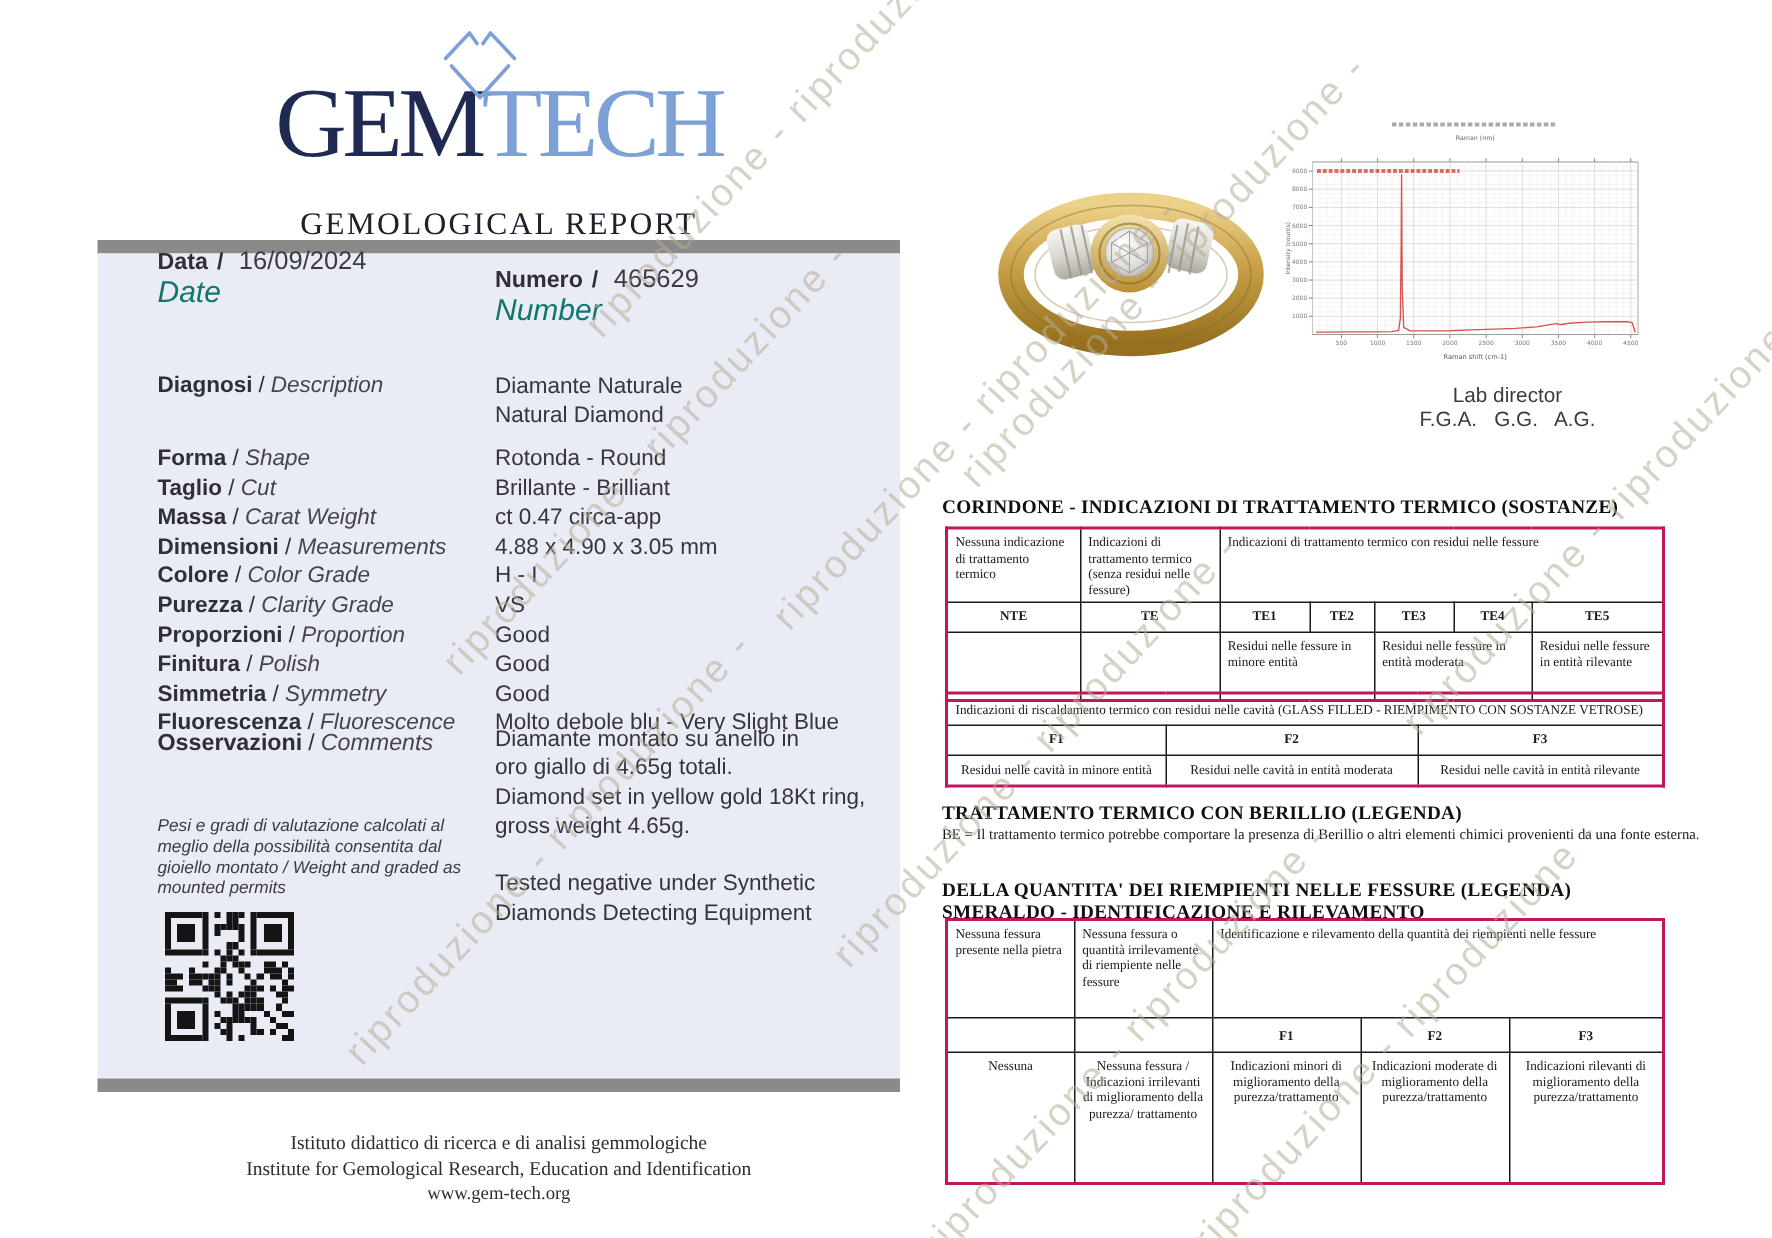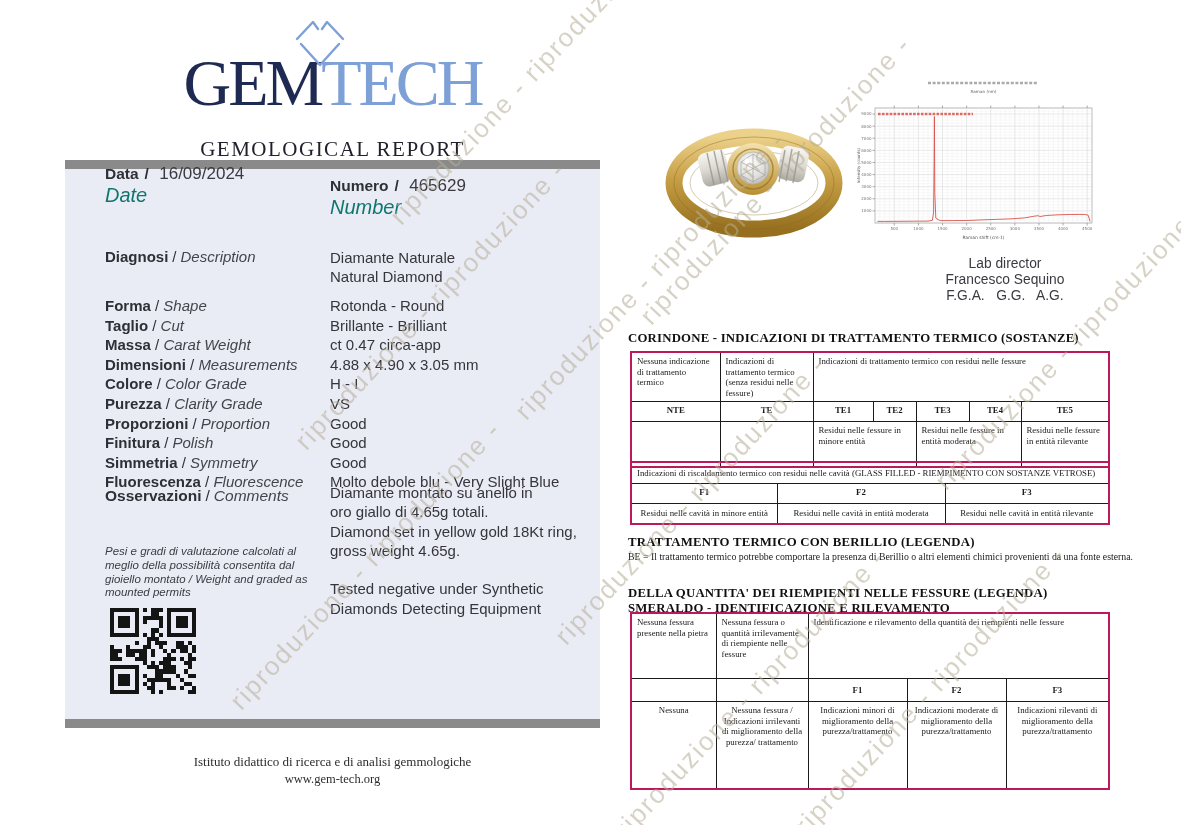--- a/index.html
+++ b/index.html
@@ -602,20 +602,21 @@
     <div></div>
     <div></div>
     <div></div>
     <div></div>
     <div class="on"></div>
     <div class="on"></div>
   </div>
 
 <div class="abs footer">
   <div>Istituto didattico di ricerca e di analisi gemmologiche</div>
+  <div>Institute for Gemological Research, Education and Identification</div>
   <div class="f3">www.gem-tech.org</div>
 </div>
 
 <svg class="abs" style="left:648px;top:103px;" width="212" height="138" viewBox="0 0 212 138">
   <defs>
     <linearGradient id="gold" x1="0" y1="0" x2="0" y2="1">
       <stop offset="0" stop-color="#ecd18a"></stop>
         <stop offset="0.45" stop-color="#c79f46"></stop>
         <stop offset="1" stop-color="#96701f"></stop>
     </linearGradient>
@@ -813,21 +814,20 @@
     <polyline points="24.4,145.4 31.6,145.4 46.1,145.3 60.6,145.2 75.0,145.1 79.4,144.3 80.6,136.1 81.1,86.5 81.4,40.5 81.8,116.7 82.8,142.2 87.1,144.6 99.2,144.6 113.6,144.5 128.1,143.9 142.6,143.4 157.0,142.9 171.5,141.9 181.1,140.2 185.0,139.7 186.9,140.5 193.2,139.5 205.2,138.8 217.3,138.5 226.9,138.4 231.8,138.5 235.1,139.1 237.1,145.5" fill="none" stroke="#d9534a" stroke-width="0.9" stroke-linejoin="round"></polyline>
     <text x="130.5" y="163" font-size="4.4" text-anchor="middle" fill="#555" font-family="DejaVu Sans, sans-serif">Raman shift (cm-1)</text>
     <text x="130.5" y="17" font-size="4.2" text-anchor="middle" fill="#666" font-family="DejaVu Sans, sans-serif">Raman (nm)</text>
     <text x="7" y="89.5" font-size="4" text-anchor="middle" fill="#666" font-family="DejaVu Sans, sans-serif" transform="rotate(-90 7 89.5)">Intensity (counts)</text>
     <line x1="75" y1="7" x2="185" y2="7" stroke="#aaaaaa" stroke-width="2.6" stroke-dasharray="3 1.6"></line>
     <line x1="25" y1="38" x2="120" y2="38" stroke="#d9534a" stroke-width="2.6" stroke-dasharray="2.6 1.3" opacity="0.85"></line>
   </svg>
 
 <div class="abs lab-block">
   <div>Lab director</div>
-  <div>Francesco Sequino</div>
   <div class="pre">F.G.A.   G.G.   A.G.</div>
 </div>
 
 <div class="abs rh" style="left:628px;top:331px;width:500px;">CORINDONE - INDICAZIONI DI TRATTAMENTO TERMICO (SOSTANZE)</div>
 <table class="legend abs" style="left:630px;top:351px;">
   <colgroup>
       <col style="width:89px">
       <col style="width:93px">
       <col style="width:60px">
       <col style="width:43px">

